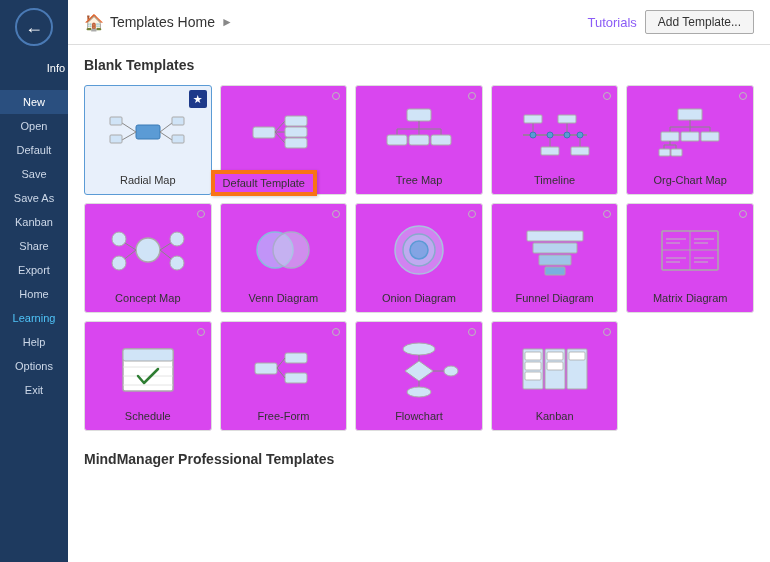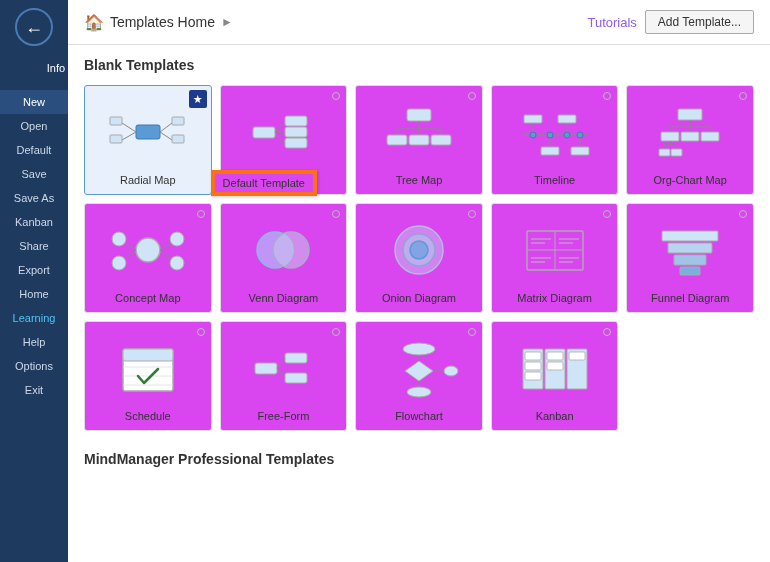--- a/index.html
+++ b/index.html
@@ -357,20 +357,34 @@
           </svg>
         </div>
         <span class="template-label">Onion Diagram</span>
       </div>
 
       <div class="template-card">
         <div class="corner-dot"></div>
         <div class="template-icon-area">
           <svg width="80" height="55" viewBox="0 0 80 55">
 
+            <rect x="12" y="8" width="56" height="10" rx="1" fill="#d0e4f7" stroke="#aaa" stroke-width="1"></rect>
+            <rect x="18" y="20" width="44" height="10" rx="1" fill="#b8d4ef" stroke="#aaa" stroke-width="1"></rect>
+            <rect x="24" y="32" width="32" height="10" rx="1" fill="#9fc4e7" stroke="#aaa" stroke-width="1"></rect>
+            <rect x="30" y="44" width="20" height="8" rx="1" fill="#7ab0de" stroke="#aaa" stroke-width="1"></rect>
+          </svg>
+        </div>
+        <span class="template-label">Funnel Diagram</span>
+      </div>
+
+      <div class="template-card">
+        <div class="corner-dot"></div>
+        <div class="template-icon-area">
+          <svg width="80" height="55" viewBox="0 0 80 55">
+
             <rect x="12" y="8" width="56" height="39" rx="1" fill="none" stroke="#aaa" stroke-width="1.5"></rect>
             <line x1="40" y1="8" x2="40" y2="47" stroke="#aaa" stroke-width="1"></line>
             <line x1="12" y1="27" x2="68" y2="27" stroke="#aaa" stroke-width="1"></line>
 
             <line x1="16" y1="16" x2="36" y2="16" stroke="#bbb" stroke-width="1"></line>
             <line x1="16" y1="20" x2="30" y2="20" stroke="#bbb" stroke-width="1"></line>
             <line x1="44" y1="16" x2="64" y2="16" stroke="#bbb" stroke-width="1"></line>
             <line x1="44" y1="20" x2="58" y2="20" stroke="#bbb" stroke-width="1"></line>
             <line x1="16" y1="35" x2="36" y2="35" stroke="#bbb" stroke-width="1"></line>
             <line x1="16" y1="39" x2="30" y2="39" stroke="#bbb" stroke-width="1"></line>
@@ -379,34 +393,20 @@
           </svg>
         </div>
         <span class="template-label">Matrix Diagram</span>
       </div>
 
       <div class="template-card">
         <div class="corner-dot"></div>
         <div class="template-icon-area">
           <svg width="80" height="55" viewBox="0 0 80 55">
 
-            <rect x="12" y="8" width="56" height="10" rx="1" fill="#d0e4f7" stroke="#aaa" stroke-width="1"></rect>
-            <rect x="18" y="20" width="44" height="10" rx="1" fill="#b8d4ef" stroke="#aaa" stroke-width="1"></rect>
-            <rect x="24" y="32" width="32" height="10" rx="1" fill="#9fc4e7" stroke="#aaa" stroke-width="1"></rect>
-            <rect x="30" y="44" width="20" height="8" rx="1" fill="#7ab0de" stroke="#aaa" stroke-width="1"></rect>
-          </svg>
-        </div>
-        <span class="template-label">Funnel Diagram</span>
-      </div>
-
-      <div class="template-card">
-        <div class="corner-dot"></div>
-        <div class="template-icon-area">
-          <svg width="80" height="55" viewBox="0 0 80 55">
-
             <rect x="15" y="8" width="50" height="42" rx="2" fill="#fff" stroke="#aaa" stroke-width="1.5"></rect>
             <rect x="15" y="8" width="50" height="12" rx="2" fill="#d0e4f7" stroke="#aaa" stroke-width="1"></rect>
 
             <line x1="15" y1="26" x2="65" y2="26" stroke="#ddd" stroke-width="0.8"></line>
             <line x1="15" y1="35" x2="65" y2="35" stroke="#ddd" stroke-width="0.8"></line>
             <line x1="15" y1="44" x2="65" y2="44" stroke="#ddd" stroke-width="0.8"></line>
 
             <polyline points="30,35 36,42 50,28" fill="none" stroke="#2e7d32" stroke-width="2.5" stroke-linecap="round" stroke-linejoin="round"></polyline>
           </svg>
         </div>

